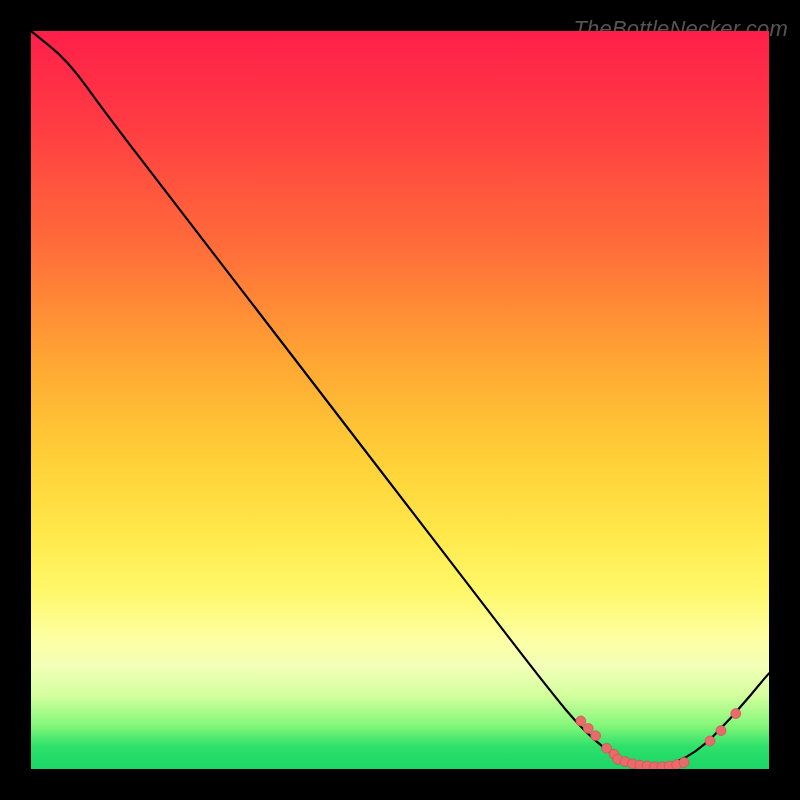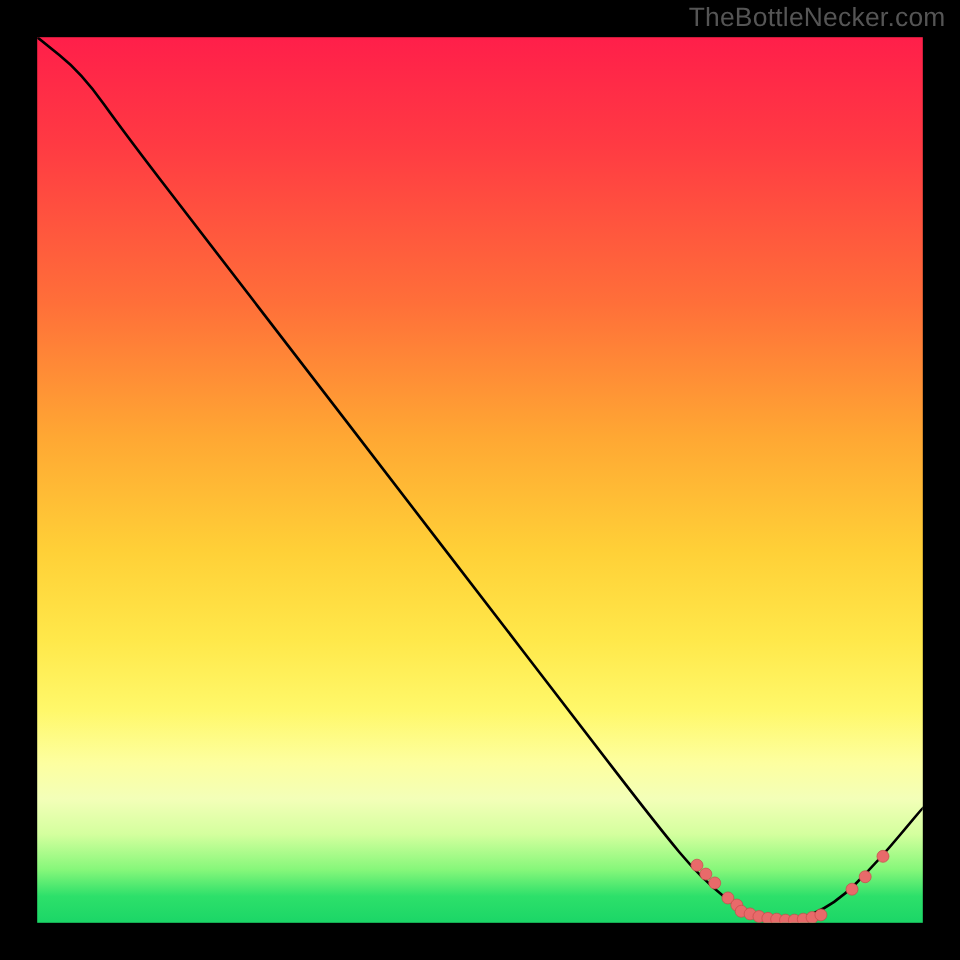--- a/index.html
+++ b/index.html
@@ -12,26 +12,27 @@
     overflow: hidden;
   }
   .frame {
     position: relative;
     width: 800px;
     height: 800px;
     background: #000;
   }
   .watermark {
     position: absolute;
-    top: 2px;
+    top: 16px;
     right: 12px;
     color: #555;
     font-size: 22px;
     letter-spacing: 0.2px;
     user-select: none;
+    font-style: italic;
   }
   .plot-area {
     position: absolute;
     
     left: 31px;
     top: 31px;
     width: 738px;
     height: 738px;
     
     background: linear-gradient(

